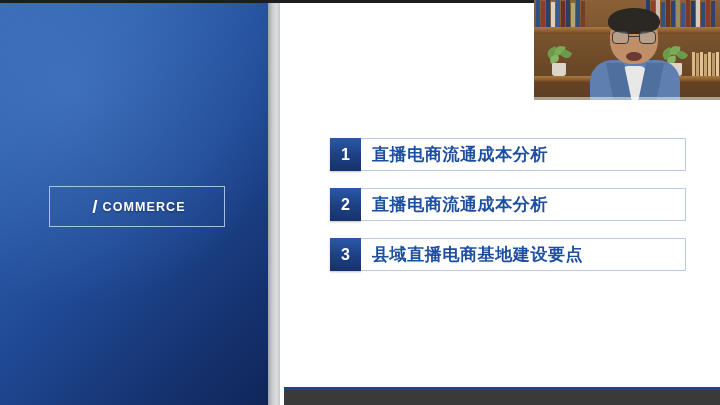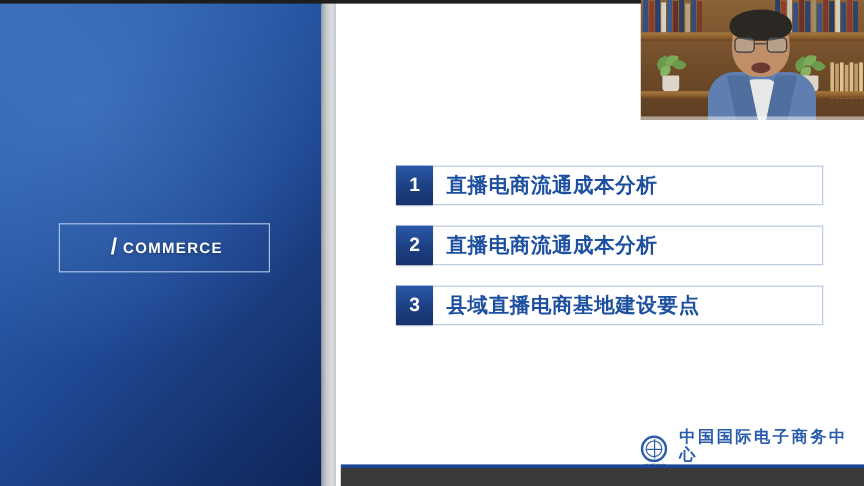--- a/index.html
+++ b/index.html
@@ -383,33 +383,20 @@
 
     <div class="row">
       <div class="row-num">3</div>
       <div class="row-text-wrap">
         <span class="row-text">县域直播电商基地建设要点</span>
       </div>
     </div>
 
   </div>
 
-  <div class="footer-logo">
-    <div class="logo-mark">
-      <div class="ring"></div>
-      <div class="ring-inner"></div>
-      <div class="bar-h"></div>
-      <div class="bar-v"></div>
-      <div class="logo-abbr">CIECC</div>
-    </div>
-    <div class="logo-text">
-      <div class="logo-cn">中国国际电子商务中心</div>
-      <div class="logo-en">CHINA INTERNATIONAL ELECTRONIC COMMERCE CENTER</div>
-    </div>
-  </div>
 
   <div class="bottom-accent"></div>
   <div class="bottom-bar"></div>
 
   <div class="video-overlay">
     <div class="vid-wall"></div>
 
     <div class="books" style="left:2px; top:0px; height:27px;">
       <div class="book" style="height:27px; background:#2f4f86;"></div>
       <div class="book" style="height:26px; background:#8f3a2d;"></div>

